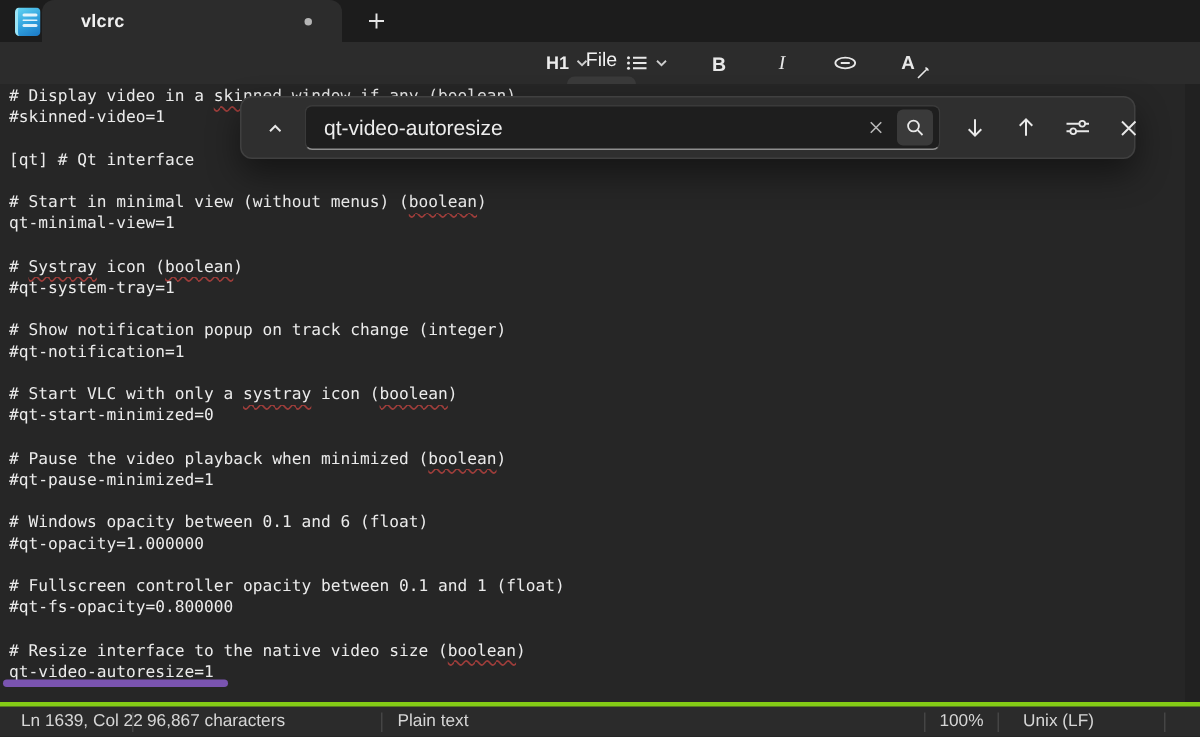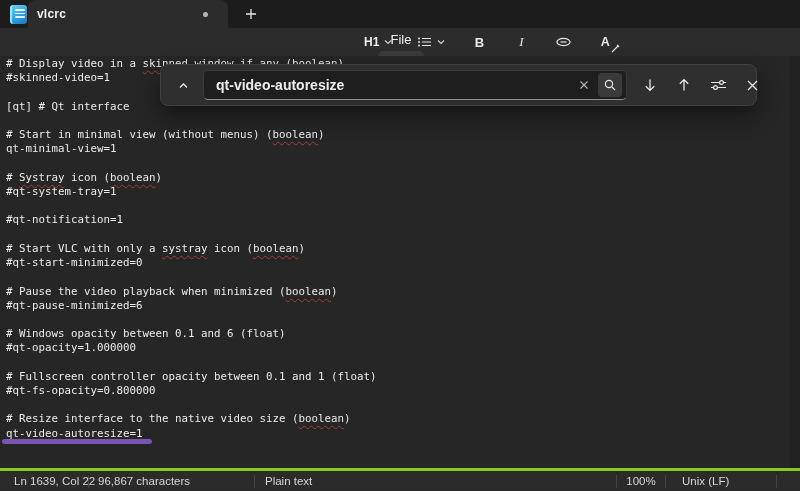--- a/index.html
+++ b/index.html
@@ -9,21 +9,21 @@
 
   
   .tabbar { position:absolute; top:0; left:0; right:0; height:28px; background:#1c1c1c;
             display:flex; align-items:flex-end; }
   .app-icon { position:absolute; left:10px; top:5px; width:17px; height:19px; border-radius:3px;
               background:linear-gradient(150deg,#62d4f2 0%,#2f9fdd 55%,#1b77c4 100%);
               border-left:2px solid #9be4f5; }
   .app-icon .pg { position:absolute; left:3px; right:2px; top:4px; height:11px; }
   .app-icon .pg i { display:block; height:1.5px; background:rgba(255,255,255,.85); margin-bottom:2.2px; border-radius:1px; }
   .tab { position:relative; width:200px; height:28px; margin-left:28px; background:#2c2c2c;
-         border-radius:8px 8px 0 0; display:flex; align-items:center; padding-left:9px; }
+         border-radius:8px 8px 0 0; display:flex; align-items:center; padding-left:26px; }
   .tab-label { font-size:12px; font-weight:700; color:#f0f0f0; letter-spacing:.2px; }
   .tab-dot { position:absolute; right:20px; top:12px; width:5px; height:5px; border-radius:50%; background:#b5b5b5; }
   .newtab { width:26px; height:24px; margin:0 0 2px 10px; border-radius:5px; display:flex;
             align-items:center; justify-content:center; color:#e6e6e6; }
   .newtab svg { display:block; }
 
   
   .menubar { position:absolute; top:28px; left:0; right:0; height:28px; background:#2c2c2c;
              display:flex; align-items:center;flex-direction:column; }
   .menu-item { font-size:13px; color:#f2f2f2; padding:4px 12px; border-radius:5px; margin-left:2px; }
@@ -49,21 +49,21 @@
   .scrolltrack { position:absolute; top:56px; right:0; bottom:23px; width:10px; background:#212121; }
 
   
   .search-panel { position:absolute; left:160px; top:64px; width:597px; height:42px; background:#2f2f2f;
                   border:1px solid #404040; border-radius:8px; box-shadow:0 10px 22px rgba(0,0,0,.45);
                   display:flex; align-items:center; padding:0 8px; z-index:5; }
   .sbtn { width:28px; height:28px; border-radius:4px; display:flex; align-items:center;
           justify-content:center; color:#e8e8e8; flex:0 0 auto; }
   .search-input { flex:0 0 auto; width:424px; height:30px; margin-left:6px; background:#1e1e1e;
                   border:1px solid #3a3a3a; border-bottom:1px solid #8f8f8f; border-radius:5px;
-                  display:flex; align-items:center; padding:0 4px 0 12px;font-weight:bold; }
+                  display:flex; align-items:center; padding:0 4px 0 12px; }
   .search-text { flex:1; font-size:14px; color:#ededed; white-space:nowrap; overflow:hidden; }
   .mini-btn { width:24px; height:24px; border-radius:4px; display:flex; align-items:center;
               justify-content:center; color:#c9c9c9; flex:0 0 auto; }
   .mini-btn.searchglass { background:#3a3a3a; color:#e8e8e8; margin-left:2px; }
   .nav-group { display:flex; align-items:center; gap:6px; margin-left:9px; }
 
   
   .statusbar { position:absolute; left:0; right:0; bottom:0; height:23px; background:#2b2b2b;
                border-top:3px solid #84cc16; display:flex; align-items:center;
                font-size:11.5px; color:#d6d6d6; }
@@ -150,27 +150,28 @@
       <div class="line"><span>#skinned-video=1</span></div>
       <div class="line">&nbsp;</div>
       <div class="line"><span>[qt] # Qt interface</span></div>
       <div class="line">&nbsp;</div>
       <div class="line"><span># Start in minimal view (without menus) (</span><span class="sq">boolean</span><span>)</span></div>
       <div class="line"><span>qt-minimal-view=1</span></div>
       <div class="line">&nbsp;</div>
       <div class="line"><span># </span><span class="sq">Systray</span><span> icon (</span><span class="sq">boolean</span><span>)</span></div>
       <div class="line"><span>#qt-system-tray=1</span></div>
       <div class="line">&nbsp;</div>
+      <div class="line"><span># Show notification popup on track change (integer)</span></div>
       <div class="line"><span>#qt-notification=1</span></div>
       <div class="line">&nbsp;</div>
       <div class="line"><span># Start VLC with only a </span><span class="sq">systray</span><span> icon (</span><span class="sq">boolean</span><span>)</span></div>
       <div class="line"><span>#qt-start-minimized=0</span></div>
       <div class="line">&nbsp;</div>
       <div class="line"><span># Pause the video playback when minimized (</span><span class="sq">boolean</span><span>)</span></div>
-      <div class="line"><span>#qt-pause-minimized=6</span></div>
+      <div class="line"><span>#qt-pause-minimized=1</span></div>
       <div class="line">&nbsp;</div>
       <div class="line"><span># Windows opacity between 0.1 and 6 (float)</span></div>
       <div class="line"><span>#qt-opacity=1.000000</span></div>
       <div class="line">&nbsp;</div>
       <div class="line"><span># Fullscreen controller opacity between 0.1 and 1 (float)</span></div>
       <div class="line"><span>#qt-fs-opacity=0.800000</span></div>
       <div class="line">&nbsp;</div>
       <div class="line"><span># Resize interface to the native video size (</span><span class="sq">boolean</span><span>)</span></div>
       <div class="line"><span>qt-video-autoresize=1</span><div class="marker" style="background: rgb(122, 84, 176);"></div></div>
     </div>

